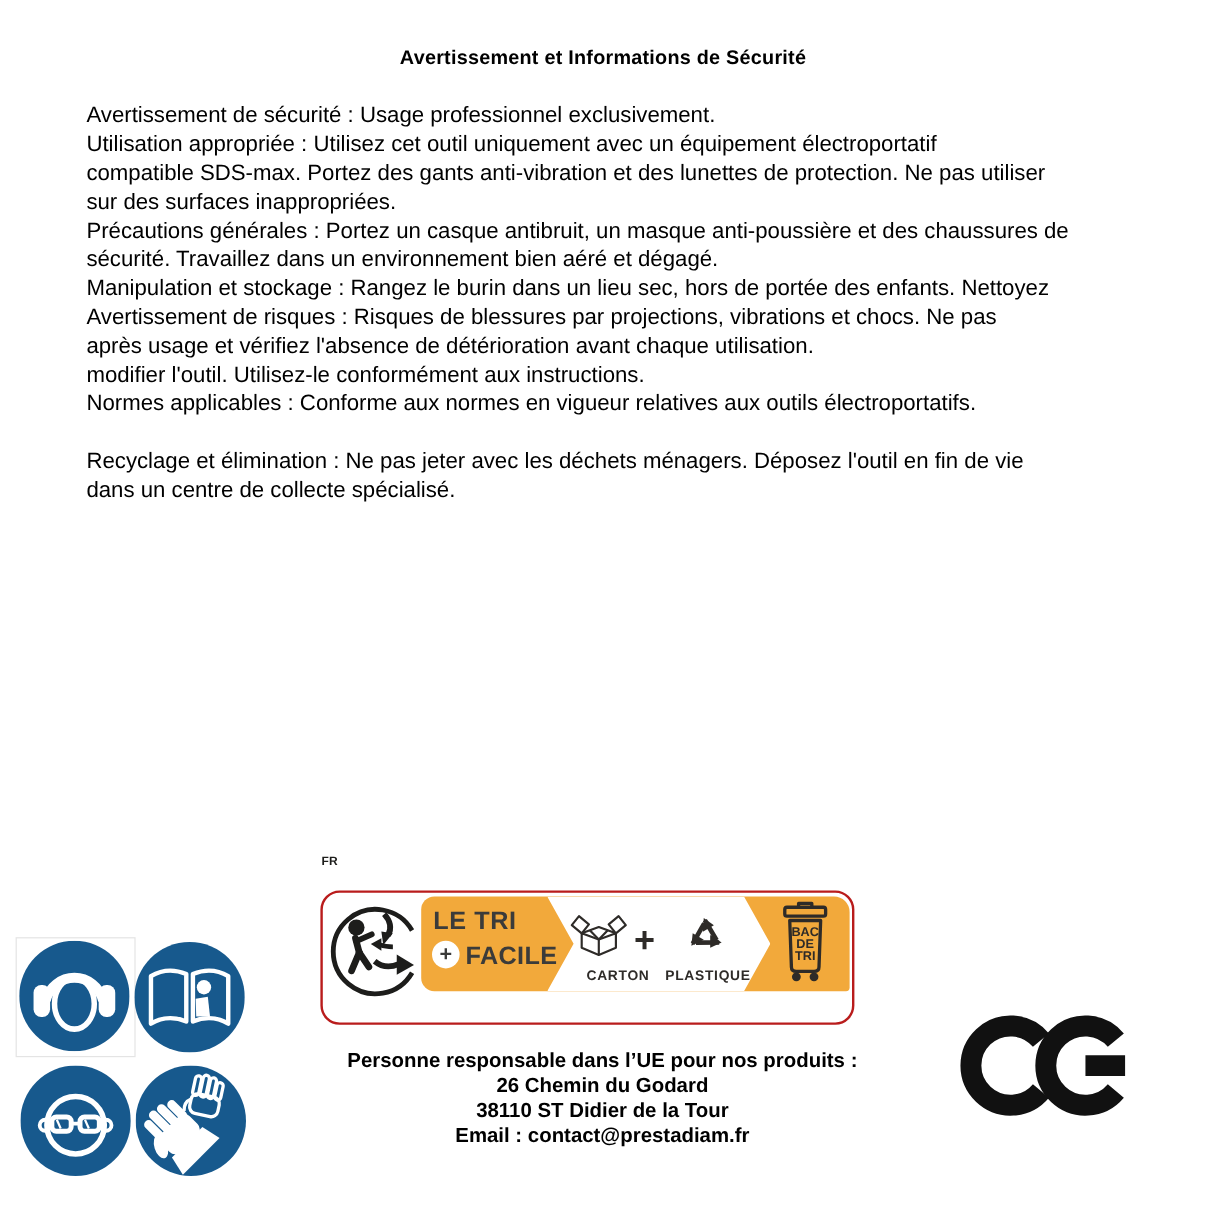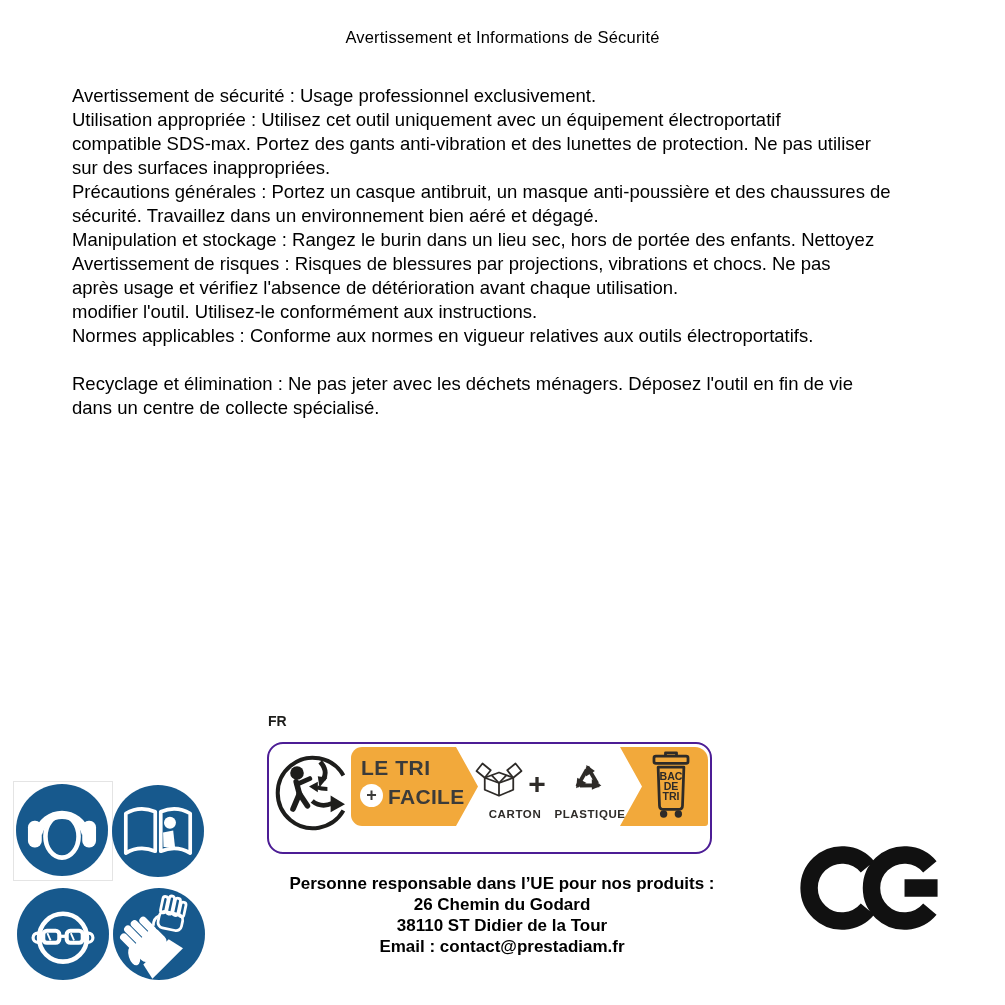--- a/index.html
+++ b/index.html
@@ -1,27 +1,27 @@
 <!DOCTYPE html>
 <html><head>
 <meta charset="utf-8">
 <style>
   html,body{margin:0;padding:0;background:#fff;}
   .page{position:relative;width:1005px;height:1005px;background:#ffffff;overflow:hidden;
         font-family:"Liberation Sans",sans-serif;color:#000;}
-  .title{position:absolute;top:28px;left:0;width:100%;text-align:center;
-         font-size:16.5px;font-weight:400;margin:0;letter-spacing:.2px;}
+  .title{position:absolute;top:39px;left:0;width:100%;text-align:center;
+         font-size:16.5px;font-weight:700;margin:0;letter-spacing:.2px;}
   .bodytext{position:absolute;left:72px;top:84px;font-size:18.5px;line-height:24px;white-space:nowrap;}
   .bline{height:24px;}
   .gap{margin-top:24px;}
 
   
-  .fr-label{position:absolute;left:268px;top:713px;font-size:14px;font-weight:700;color:#1d1d1b;}
+  .fr-label{position:absolute;left:268px;top:713px;font-size:10px;font-weight:700;color:#1d1d1b;}
   .badge{position:absolute;left:267px;top:742px;width:445px;height:112px;box-sizing:border-box;
-         border:2px solid #4c1d95;border-radius:16px;background:#fff;}
+         border:2px solid #b91c1c;border-radius:16px;background:#fff;}
   .band{position:absolute;left:82px;top:3px;width:357px;height:79px;background:#F2A93B;
         border-radius:11px 13px 3px 11px;}
   .cut{position:absolute;left:187px;top:3px;width:186px;height:79px;background:#fff;
        clip-path:polygon(0 0,164px 0,186px 39.5px,164px 79px,0 79px,22px 39.5px);}
   .letri{position:absolute;left:92px;top:12px;font-size:21px;font-weight:900;
          letter-spacing:.5px;color:#3b3b3a;}
   .pcircle{position:absolute;left:91px;top:40px;width:23px;height:23px;border-radius:50%;
            background:#fff;color:#3b3b3a;font-weight:900;font-size:18px;line-height:23px;text-align:center;}
   .facile{position:absolute;left:119px;top:41px;font-size:21px;font-weight:900;
           letter-spacing:.3px;color:#3b3b3a;}

